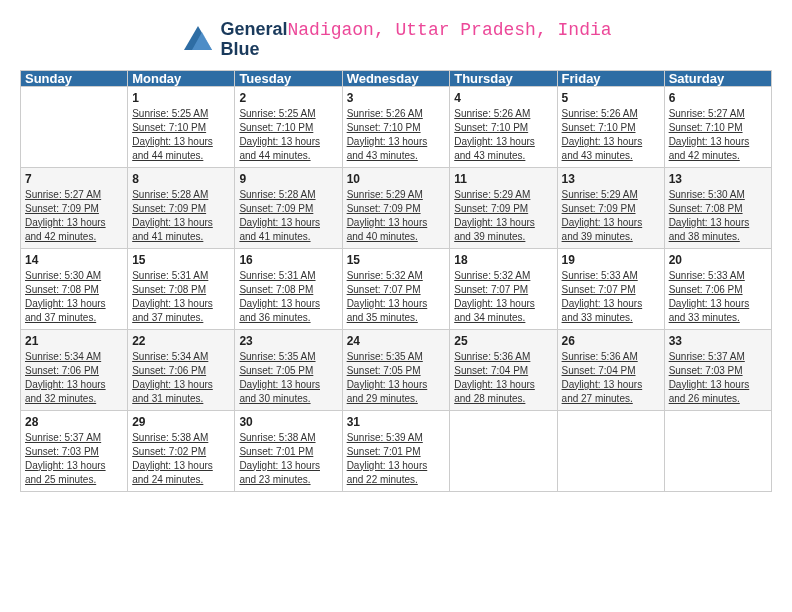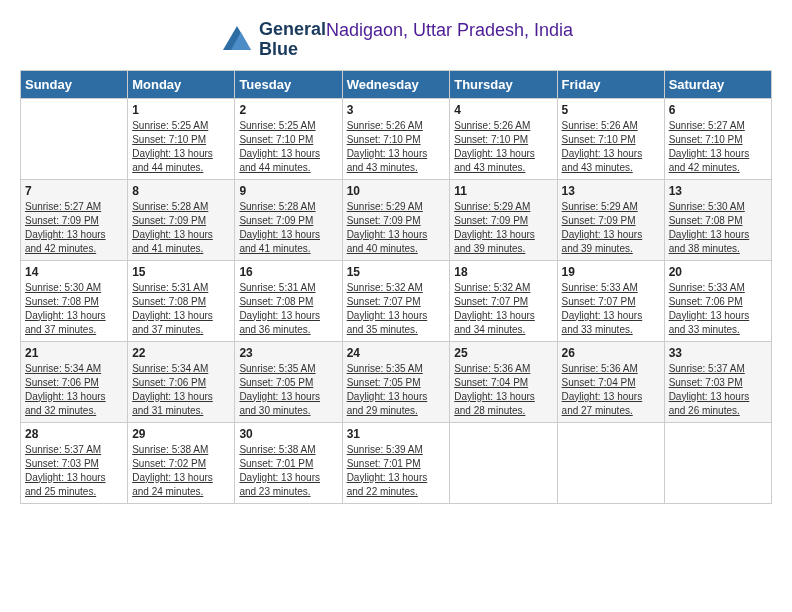--- a/index.html
+++ b/index.html
@@ -35,31 +35,32 @@
       text-align: right;
     }
     .month-title {
       font-size: 42px;
       font-weight: bold;
       color: #1a3a5c;
       line-height: 1.1;
     }
     .location-title {
       font-size: 18px;
-      color: #4c1d95;
+      color: #ec4899;
+      font-family: Liberation Mono, monospace;
     }
     table {
       width: 100%;
       border-collapse: collapse;
       font-size: 11px;
     }
     thead th {
       background-color: #2e6da4;
       color: #fff;
-      padding: 6px 4px;
+      padding: 0 4px;
       text-align: left;
       font-size: 13px;
       border: 1px solid #ccc;
     }
     tbody td {
       border: 1px solid #ccc;
       padding: 4px;
       vertical-align: top;
       width: 108px;
       height: 80px;

